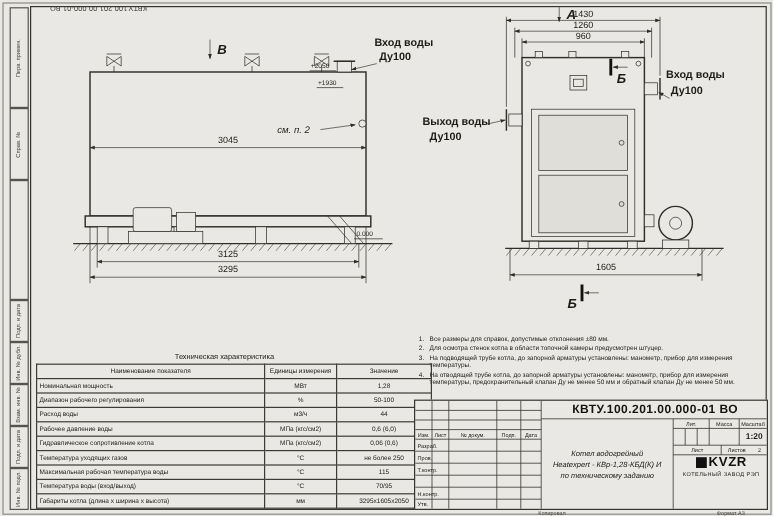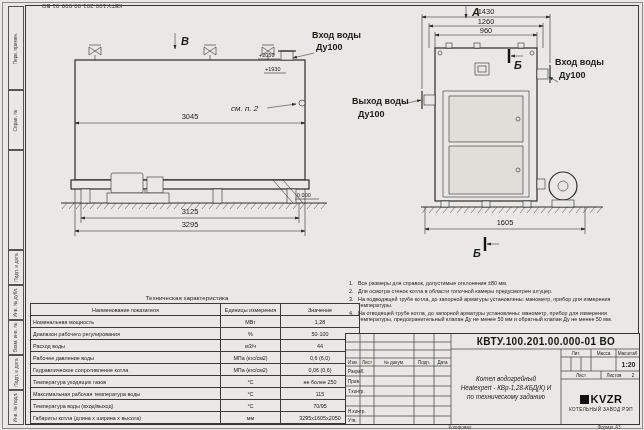--- a/index.html
+++ b/index.html
@@ -49,21 +49,21 @@
   .tb svg{position:absolute;left:0;top:0;}
   .tbl{position:absolute;font-size:4.6px;color:#23231e;display:flex;align-items:center;justify-content:center;text-align:center;}
   .tbl.lft{justify-content:flex-start;padding-left:2px;}
   .docnum{position:absolute;left:105px;top:0;width:190px;height:15px;display:flex;align-items:center;
           justify-content:center;font-size:10px;font-weight:bold;letter-spacing:0.4px;color:#15150f;}
   .namecell{position:absolute;left:105px;top:15px;width:110px;height:77px;display:flex;flex-direction:column;
             align-items:center;justify-content:center;gap:2px;font-size:6.3px;font-style:italic;text-align:center;color:#1b1b15;}
   .scaleval{position:absolute;left:270px;top:23px;width:25px;height:14px;display:flex;align-items:center;
             justify-content:center;font-size:7px;font-weight:bold;}
   .tb-company{position:absolute;left:215px;top:45px;width:80px;height:47px;display:flex;flex-direction:column;
-              align-items:center;justify-content:center;gap:2px;}
+              align-items:center;gap:2px;}
   .logo-row{display:flex;align-items:center;gap:2px;}
   .logo-sq{width:9px;height:9px;background:#111;display:inline-block;}
   .logo-txt{font-size:11px;font-weight:bold;letter-spacing:0.5px;color:#111;}
   .logo-sub{font-size:4.6px;letter-spacing:0.4px;color:#23231e;}
   .footer{position:absolute;top:425px;font-size:4.6px;color:#44443e;}
 </style>
 </head>
 <body>
 
 <div class="sheet">

